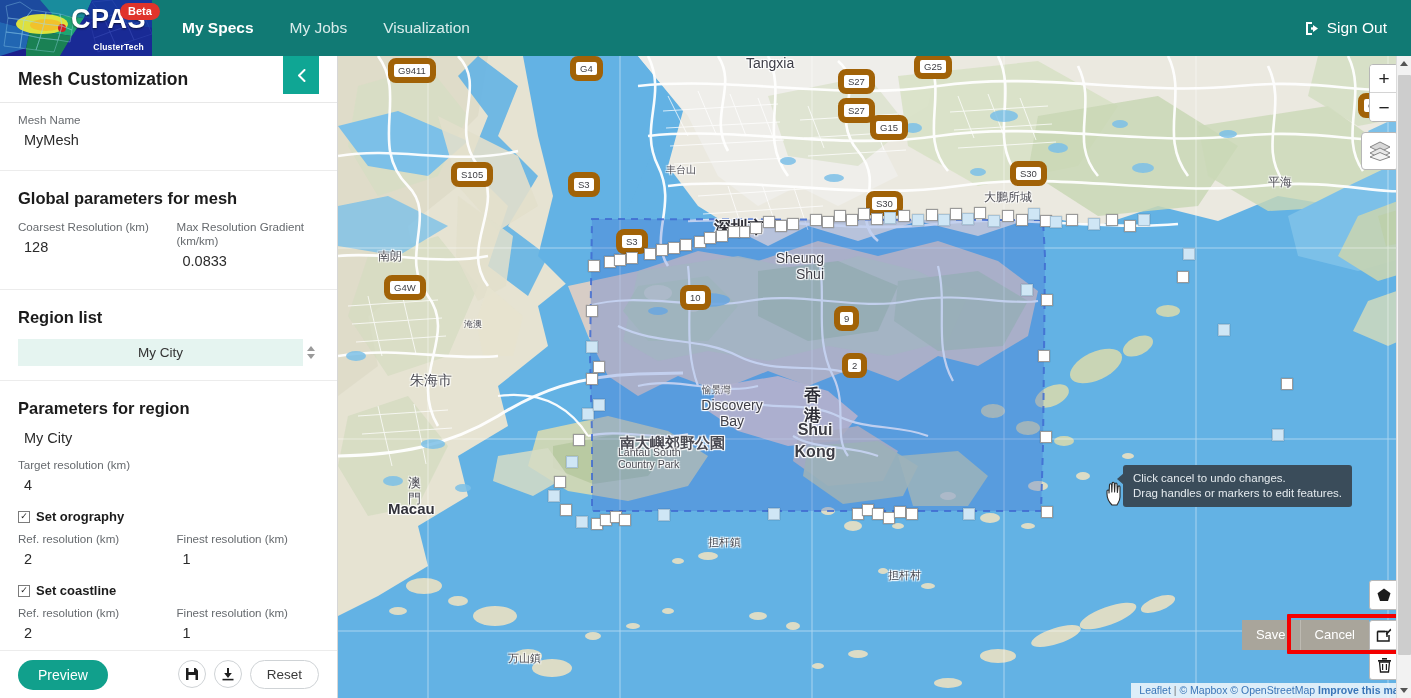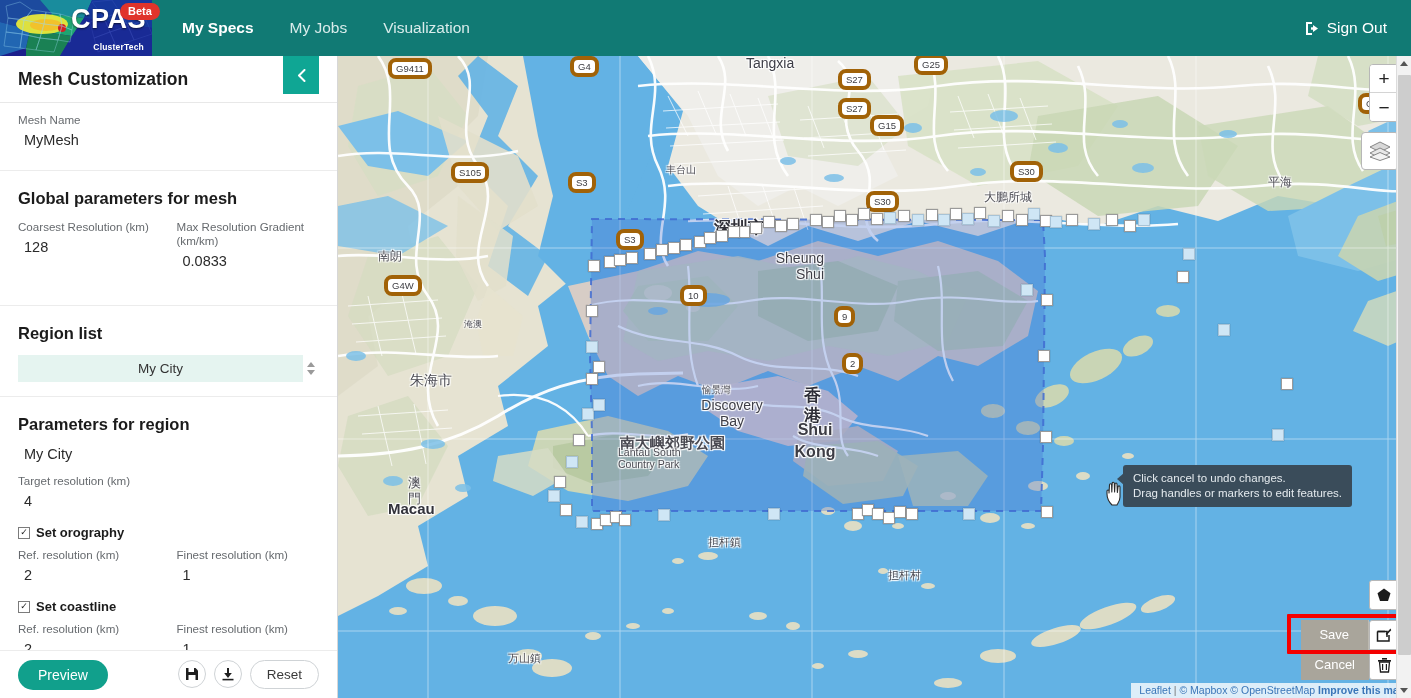--- a/index.html
+++ b/index.html
@@ -147,21 +147,21 @@
     text-shadow: -1px -1px 1px #fff, 1px -1px 1px #fff, -1px 1px 1px #fff, 1px 1px 1px #fff,
                  0 0 2px #fff;
     pointer-events: none;
   }
   .map-label.big { font-size: 16px; color: #3c3c44; font-weight: bold; }
   .map-label.med { font-size: 14px; color: #3d3d46; }
   .map-label.cjk-big { font-size: 17px; color: #2f2f38; font-weight: bold; }
   .map-label.city { font-size: 15px; font-weight: bold; color: #32323a; }
 
   .shield {
-    position: absolute; background: #ffffff; border: 4px solid #a16207;
+    position: absolute; background: #ffffff; border: 6px solid #a16207;
     border-radius: 8px; font-size: 9.5px; color: #3d3d42; padding: 1px 4px;
     line-height: 11px; white-space: nowrap; pointer-events: none;
   }
 
   
   .handle {
     position: absolute; width: 12px; height: 12px; background: #ffffff;
     border: 1px solid #9a9a9a; box-shadow: 0 0 1px rgba(0,0,0,.35); cursor: pointer;
   }
   .handle.mid { background: #cfe6f5; border-color: #a8c3d6; }
@@ -192,21 +192,21 @@
     border-top-right-radius: 3px; z-index: 31;
     display: flex; align-items: center; justify-content: center; cursor: pointer;
   }
   .trash-ctrl {
     position: absolute; right: 12px; top: 594px; width: 30px; height: 30px;
     background: #fff; border: 1px solid #b7b7b7; border-top: none;
     border-bottom-left-radius: 3px; border-bottom-right-radius: 3px; z-index: 31;
     display: flex; align-items: center; justify-content: center; cursor: pointer;
   }
   .save-cancel {
-    position: absolute; right: 42px; top: 564px; display: flex; z-index: 31; flex-direction: column;
+    position: absolute; right: 42px; top: 564px; display: flex; z-index: 31;
   }
   .sc-btn {
     background: #a9a59b; color: #ffffff; font-size: 13px; padding: 0 14px;
     height: 30px; line-height: 30px; cursor: pointer; border: none;
     font-family: "Liberation Sans", sans-serif;
   }
   .sc-btn.save { border-right: 1px solid #bdbab2; }
   .red-box {
     position: absolute; right: 5px; top: 558px; width: 119px; height: 40px;
     border: 4px solid #f40000; z-index: 32; pointer-events: none; border-radius: 1px;
@@ -306,21 +306,21 @@
             <path d="M7.5 1 L2 6.5 L7.5 12" stroke="#ffffff" stroke-width="2" fill="none" stroke-linecap="round" stroke-linejoin="round"></path>
           </svg>
         </button>
       </div>
 
       <div class="sb-section" style="padding-top:10px;padding-bottom:22px;">
         <div class="field-label">Mesh Name</div>
         <div class="field-value">MyMesh</div>
       </div>
 
-      <div class="sb-section" style="padding-bottom:36px;">
+      <div class="sb-section" style="padding-bottom:20px;">
         <div class="sb-h">Global parameters for mesh</div>
         <div class="two-col">
           <div>
             <div class="field-label">Coarsest Resolution (km)</div>
             <div class="field-value">128</div>
           </div>
           <div>
             <div class="field-label">Max Resolution Gradient (km/km)</div>
             <div class="field-value">0.0833</div>
           </div>

